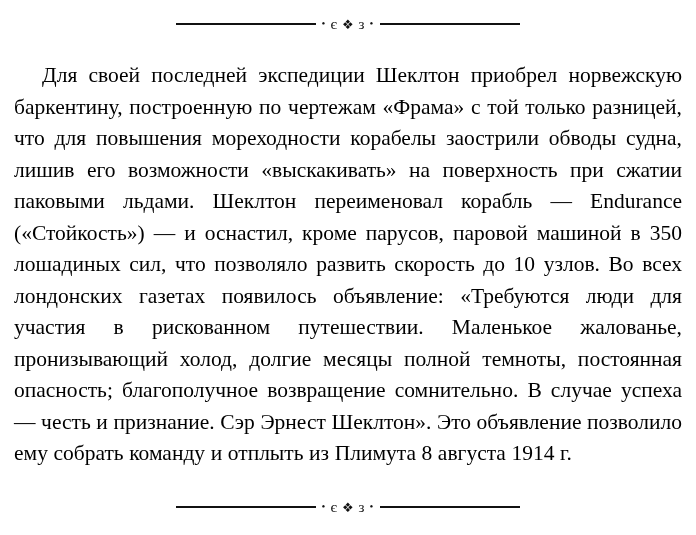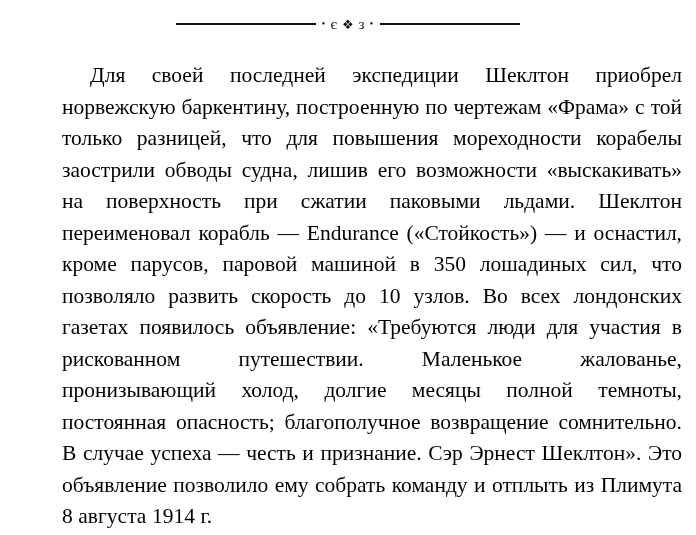--- a/index.html
+++ b/index.html
@@ -63,21 +63,20 @@
   .orn-diamond {
     font-size: 13px;
     line-height: 1;
   }
 
   
   .body-area {
     flex: 1 1 auto;
     padding: 0 14px 0 14px;
     box-sizing: border-box;
-    margin-left: 48px;
   }
   .para {
     margin: 0;
     font-size: 21.5px;
     line-height: 31.5px;
     text-align: justify;
     text-indent: 28px;
     hyphens: manual;
     word-spacing: 0.2px;
   }

